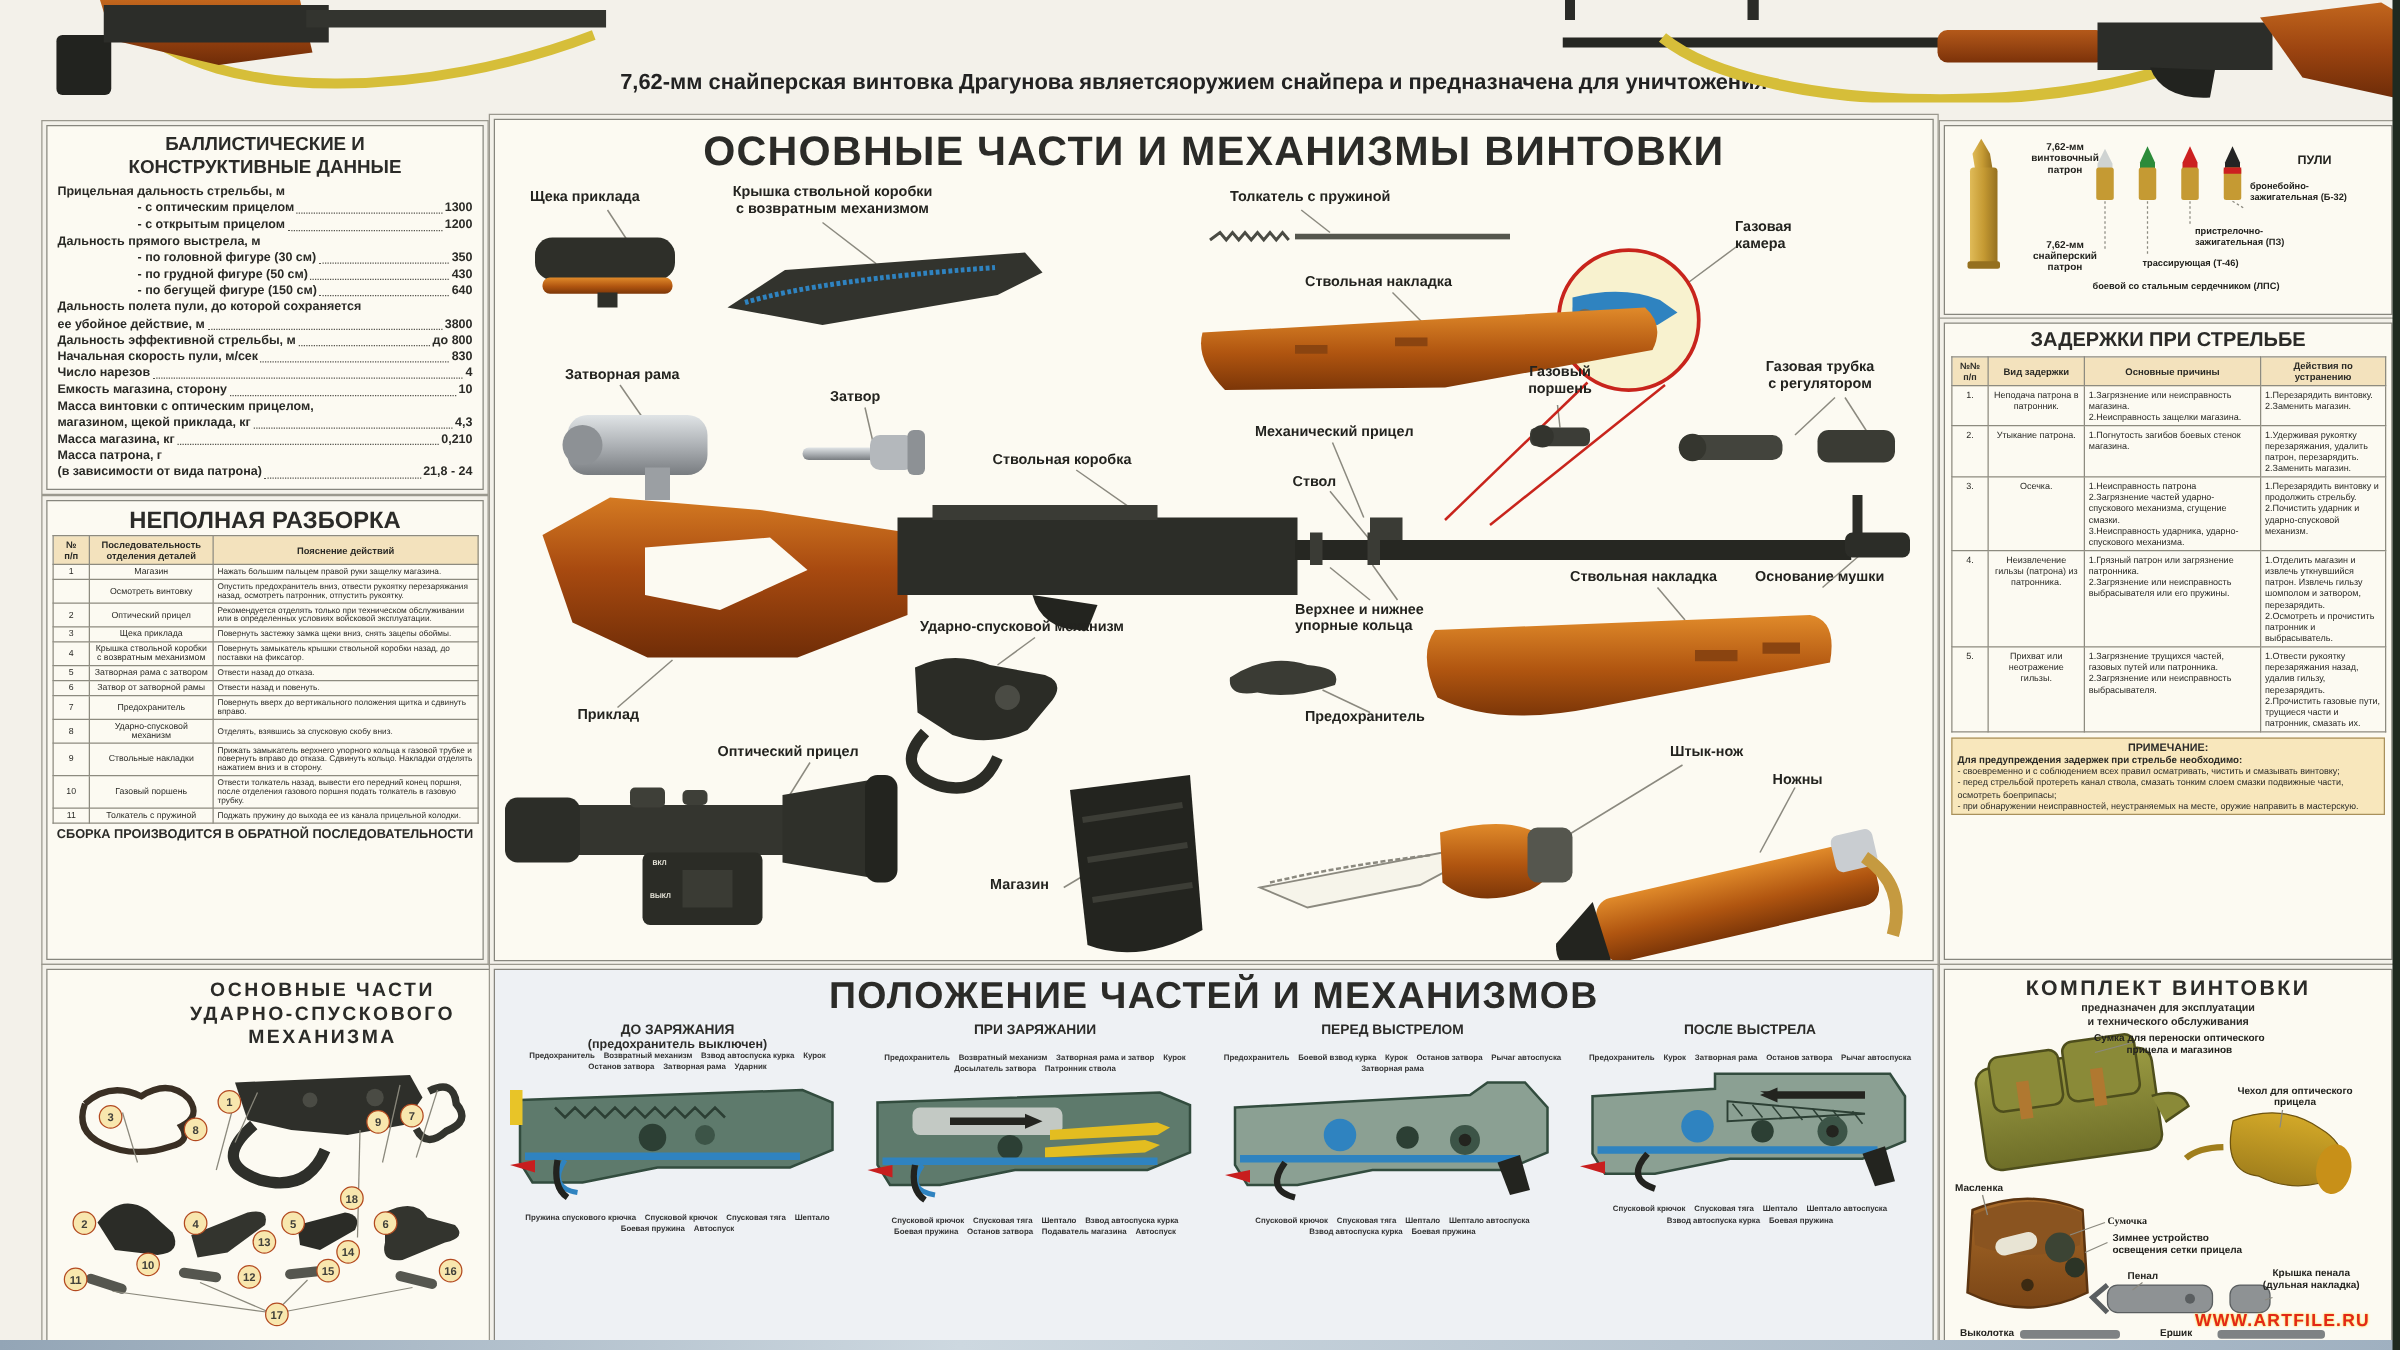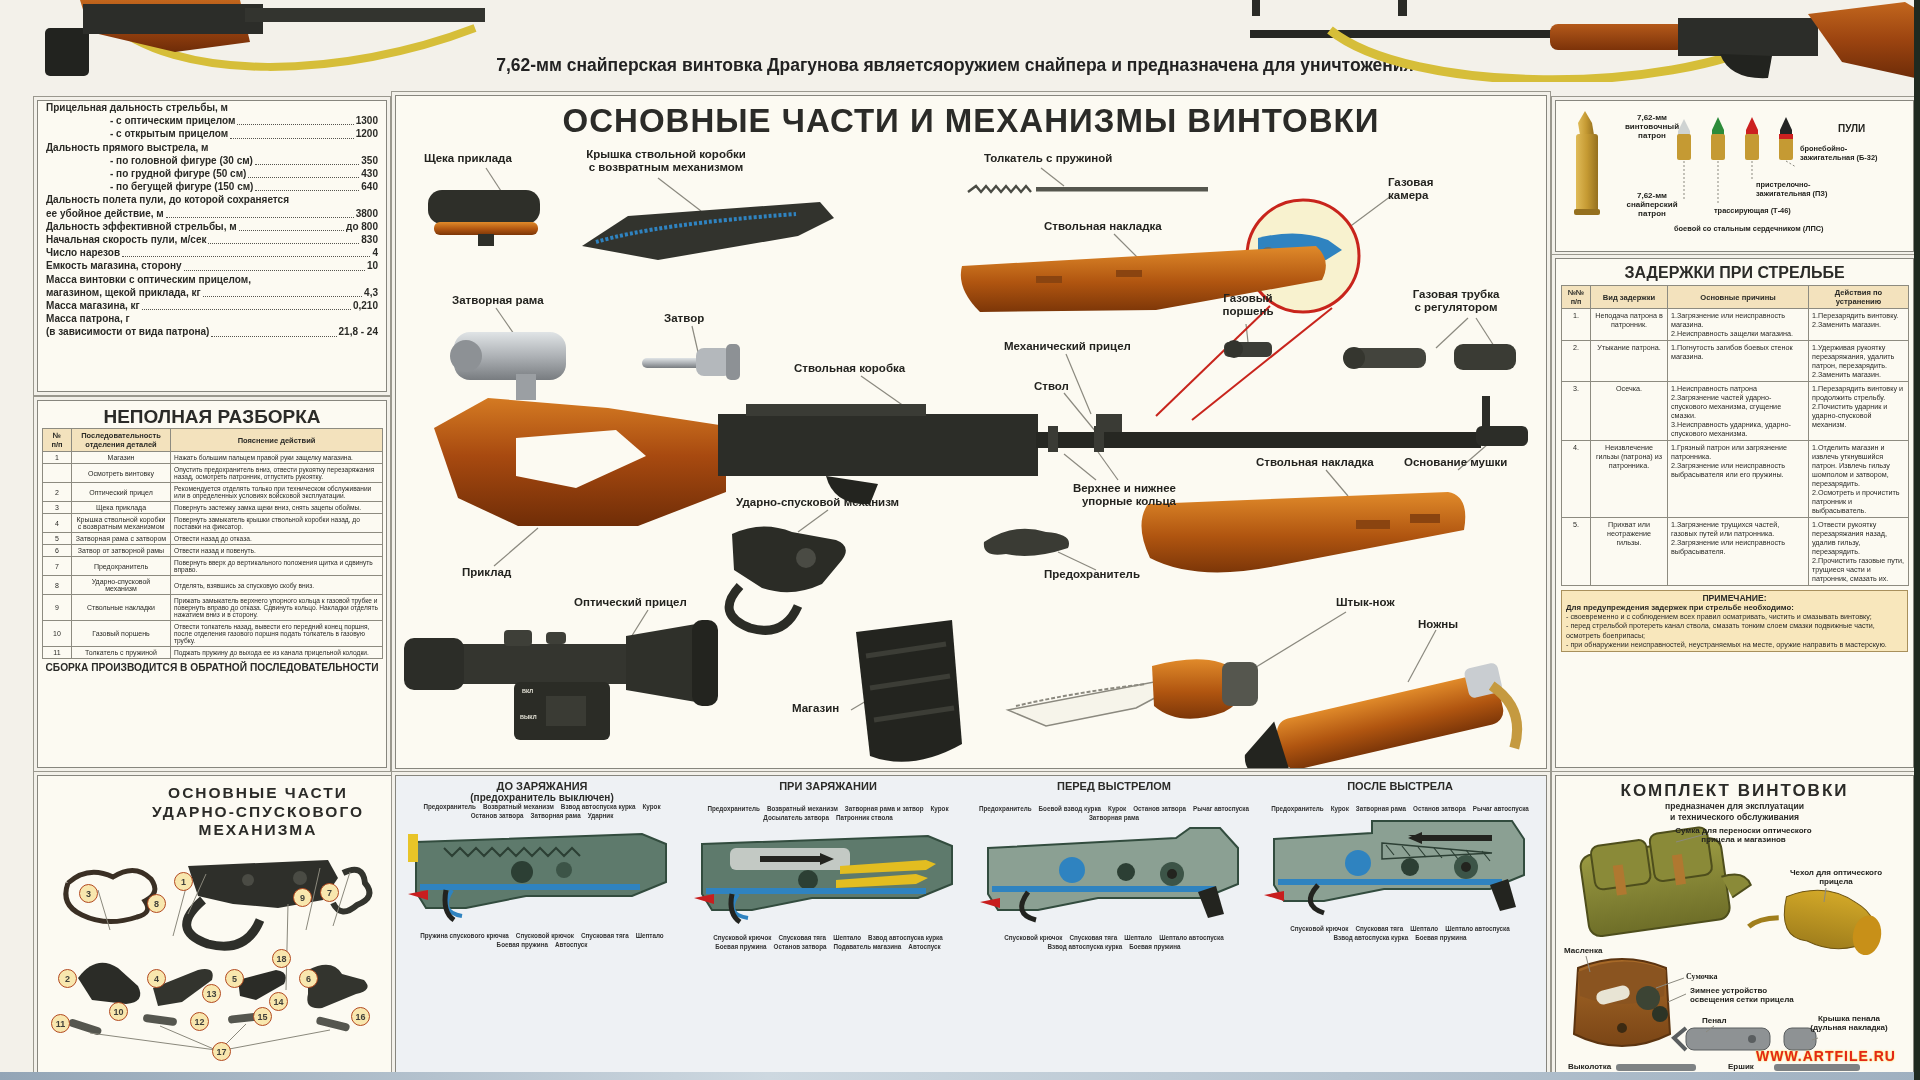--- a/index.html
+++ b/index.html
@@ -62,20 +62,22 @@
     <rect x="148" y="0" width="9" height="16" fill="#2a2b27"></rect>
     <rect x="0" y="30" width="310" height="8" fill="#262723"></rect>
     <path d="M80,30 C160,95 420,95 525,38" stroke="#d6be39" stroke-width="9" fill="none"></path>
     <rect x="300" y="24" width="135" height="26" rx="8" fill="url(#wood2)"></rect>
     <rect x="428" y="18" width="140" height="38" fill="#2c2d29"></rect>
     <path d="M470,54 q10,26 48,24 l4,-22 z" fill="#22231f"></path>
     <polygon points="558,14 655,2 665,8 665,78 592,62" fill="url(#wood)"></polygon>
   </svg>
 
   <div class="panel" style="left:37px;top:100px;width:348px;height:290px;">
+    <div class="ptitle pre" style="font-size:15px;margin:6px 0 4px 0;line-height:1.2;">БАЛЛИСТИЧЕСКИЕ И
+КОНСТРУКТИВНЫЕ ДАННЫЕ</div>
     <div class="brow">
         <span>Прицельная дальность стрельбы, м</span>
       </div>
     <div class="brow ind">
         <span>- с оптическим прицелом</span>
         <span class="dots"></span>
         <span>1300</span>
       </div>
     <div class="brow ind">
         <span>- с открытым прицелом</span>
@@ -419,36 +421,37 @@
     <div class="lbl" style="left:648px;top:124px;font-size:11.5px;">Ствольная накладка</div>
     <div class="lbl" style="left:56px;top:198px;font-size:11.5px;">Затворная рама</div>
     <div class="lbl" style="left:268px;top:216px;font-size:11.5px;">Затвор</div>
     <div class="lbl" style="left:398px;top:266px;font-size:11.5px;">Ствольная коробка</div>
     <div class="lbl" style="left:608px;top:244px;font-size:11.5px;">Механический прицел</div>
     <div class="lbl" style="left:638px;top:284px;font-size:11.5px;">Ствол</div>
     <div class="lbl pre" style="left:812px;top:196px;width:80px;text-align:center;font-size:11.5px;">Газовый
 поршень</div>
     <div class="lbl pre" style="left:1000px;top:192px;width:120px;text-align:center;font-size:11.5px;">Газовая трубка
 с регулятором</div>
-    <div class="lbl pre" style="left:640px;top:386px;width:140px;text-align:right;font-size:11.5px;">Верхнее и нижнее
+    <div class="lbl pre" style="left:640px;top:386px;width:140px;text-align:left;font-size:11.5px;">Верхнее и нижнее
 упорные кольца</div>
     <div class="lbl" style="left:860px;top:360px;font-size:11.5px;">Ствольная накладка</div>
     <div class="lbl" style="left:1008px;top:360px;font-size:11.5px;">Основание мушки</div>
     <div class="lbl" style="left:340px;top:400px;font-size:11.5px;">Ударно-спусковой механизм</div>
     <div class="lbl" style="left:66px;top:470px;font-size:11.5px;">Приклад</div>
     <div class="lbl" style="left:648px;top:472px;font-size:11.5px;">Предохранитель</div>
     <div class="lbl" style="left:178px;top:500px;font-size:11.5px;">Оптический прицел</div>
     <div class="lbl" style="left:396px;top:606px;font-size:11.5px;">Магазин</div>
     <div class="lbl" style="left:940px;top:500px;font-size:11.5px;">Штык-нож</div>
     <div class="lbl" style="left:1022px;top:522px;font-size:11.5px;">Ножны</div>
     <div class="lbl" style="left:126px;top:592px;font-size:5.5px;color:#e8e6da;">ВКЛ</div>
     <div class="lbl" style="left:124px;top:618px;font-size:5.5px;color:#e8e6da;">ВЫКЛ</div>
   </div>
 
   <div class="panel" style="left:395px;top:775px;width:1150px;height:296px;background:#eef1f4;">
+    <div class="ptitle" style="font-size:30px;letter-spacing:1px;margin-top:4px;">ПОЛОЖЕНИЕ ЧАСТЕЙ И МЕХАНИЗМОВ</div>
     <div style="display:flex;justify-content:space-between;padding:4px 8px 0 8px;">
 
       <div style="width:276px;">
         <div class="ptitle" style="font-size:11px;">ДО ЗАРЯЖАНИЯ</div>
         <div class="ptitle" style="font-size:10px;">(предохранитель выключен)</div>
         <div class="tagrow">
             <span>Предохранитель</span>
             <span>Возвратный механизм</span>
             <span>Взвод автоспуска курка</span>
             <span>Курок</span>

